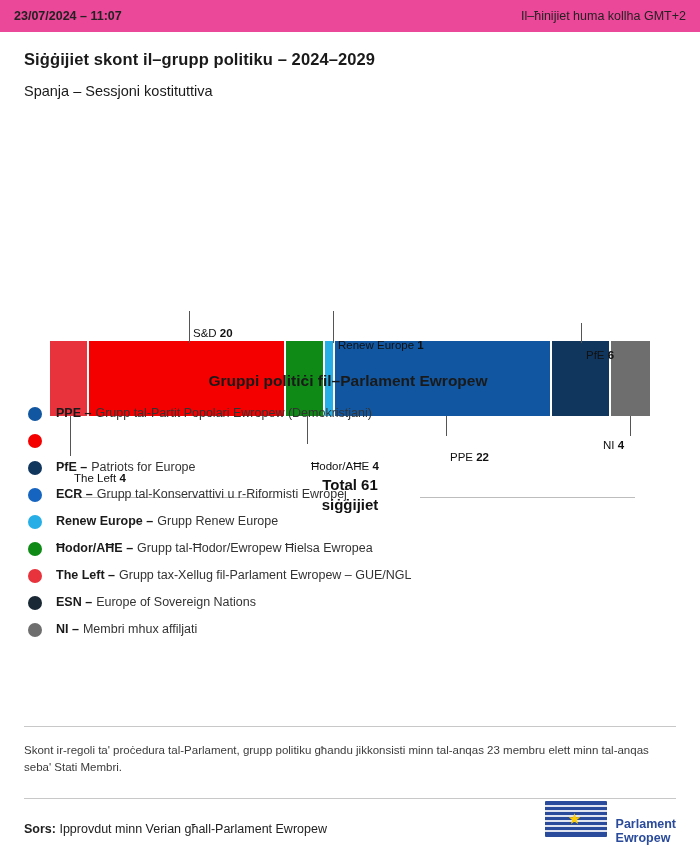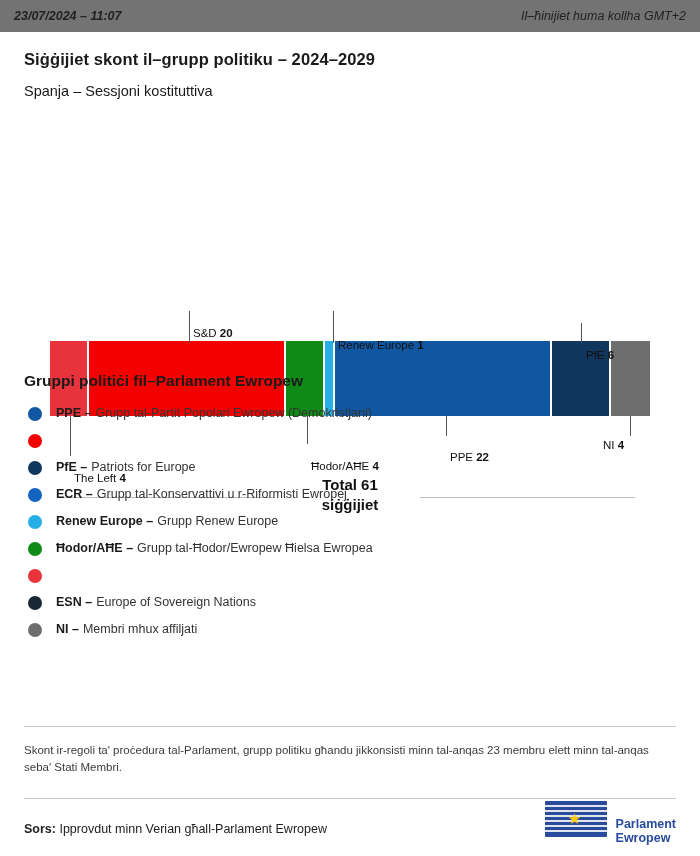--- a/index.html
+++ b/index.html
@@ -8,28 +8,27 @@
     width:700px; height:856px;
     background:#ffffff;
     font-family:"Liberation Sans", sans-serif;
     color:#1a1a1a;
     position:relative;
     overflow:hidden;
   }
   
   .topbar {
     height:32px;
-    background:#737373;
+    background:#ec4899;
     display:flex;
     align-items:center;
     justify-content:space-between;
     padding:0 14px;
     font-size:12.5px;
     color:#222;
-    font-style:italic;
   }
   .topbar .left { font-weight:bold; }
   .topbar .right { font-weight:normal; }
 
   
   .head-wrap { padding:18px 24px 0 24px; }
   h1.title {
     font-size:16.5px;
     font-weight:bold;
     margin:0 0 14px 0;
@@ -73,21 +72,21 @@
     line-height:1.35;
   }
   .rule-l, .rule-r {
     position:absolute;
     top:354px; height:1px; background:#bdbdbd;
   }
   .rule-l { left:57px; width:218px; }
   .rule-r { left:420px; width:215px; }
 
   
-  .legend-wrap { padding:0 24px; position:absolute; top:372px; left:0; right:4px;}
+  .legend-wrap { padding:0 24px; position:absolute; top:372px; left:0; right:4px;text-align:center;}
   h2.legend-title {
     font-size:15.5px; font-weight:bold; margin:0 0 16px 0;
   }
   .legend-row {
     display:flex; align-items:flex-start;
     margin-bottom:11.5px;
     font-size:12.5px;
     line-height:1.25;
   }
   .dot {
@@ -240,20 +239,21 @@
     <span><span class="abbr">Renew Europe –</span><span class="desc">Grupp Renew Europe</span></span>
   </div>
 
   <div class="legend-row">
     <span class="dot" style="background:#0f8a16;"></span>
     <span><span class="abbr">Ħodor/AĦE –</span><span class="desc">Grupp tal-Ħodor/Ewropew Ħielsa Ewropea</span></span>
   </div>
 
   <div class="legend-row">
     <span class="dot" style="background:#e8323c;"></span>
+    <span><span class="abbr">The Left –</span><span class="desc">Grupp tax-Xellug fil-Parlament Ewropew – GUE/NGL</span></span>
   </div>
 
   <div class="legend-row">
     <span class="dot" style="background:#1a2835;"></span>
     <span><span class="abbr">ESN –</span><span class="desc">Europe of Sovereign Nations</span></span>
   </div>
 
   <div class="legend-row">
     <span class="dot" style="background:#6e6e6e;"></span>
     <span><span class="abbr">NI –</span><span class="desc">Membri mhux affiljati</span></span>

